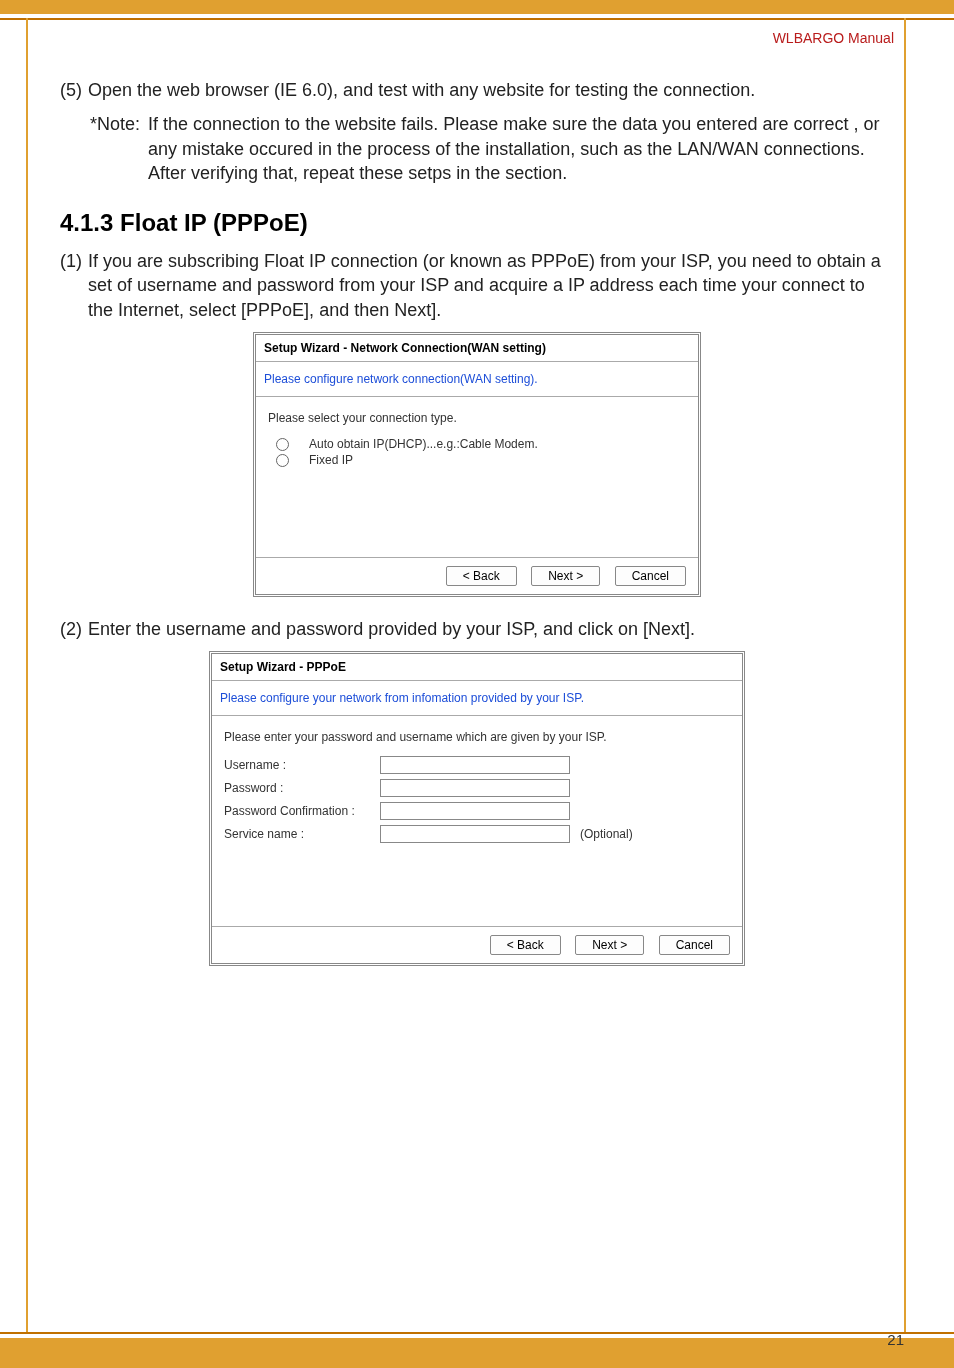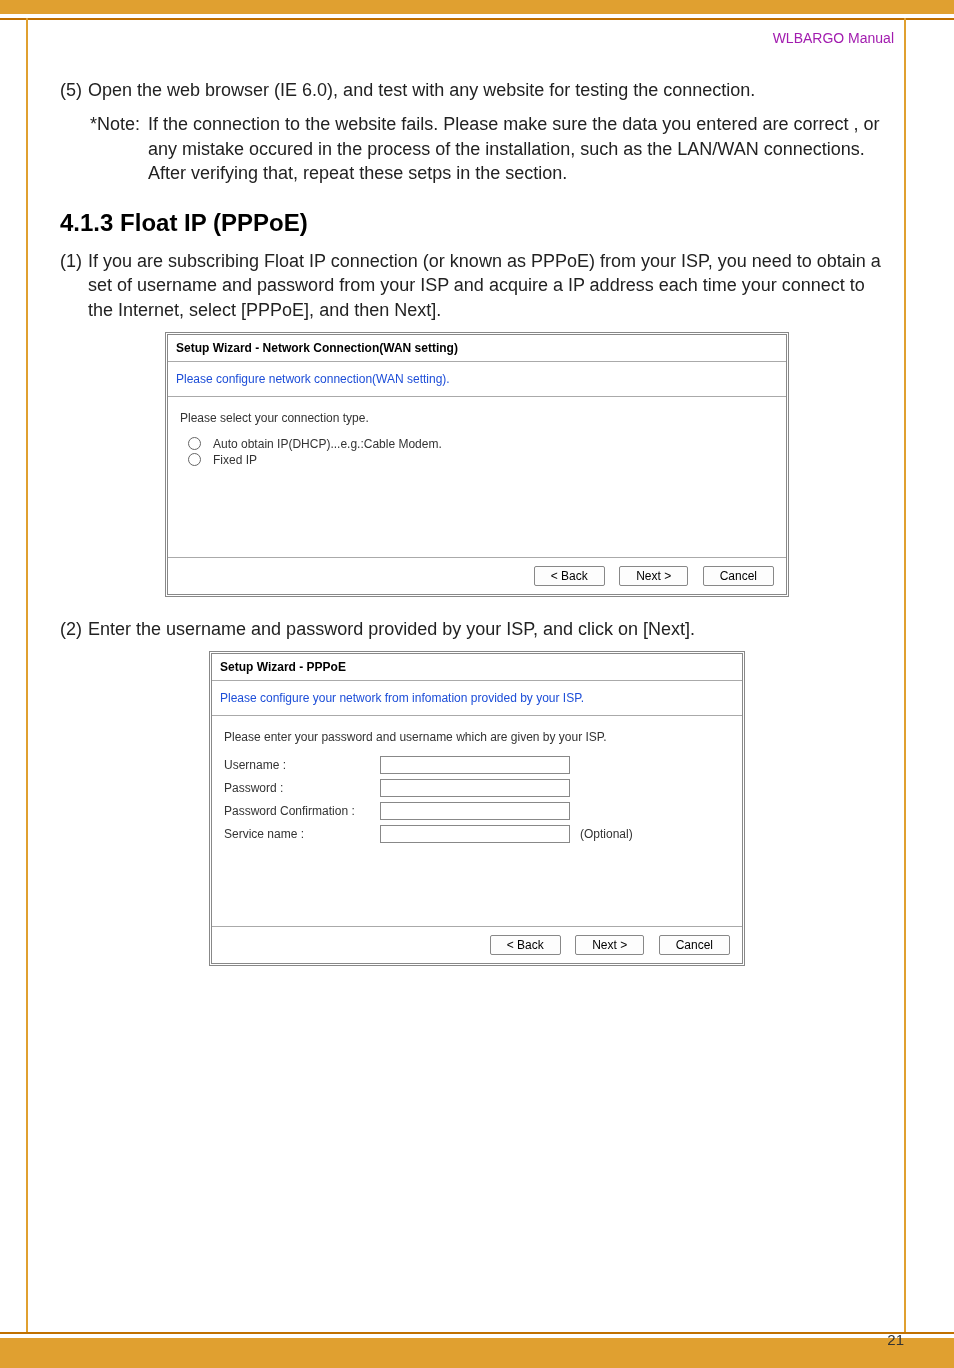--- a/index.html
+++ b/index.html
@@ -22,21 +22,21 @@
       bottom: -6px; left: 0; right: 0;
       height: 2px;
       background: #c07000;
     }
     .vert-line-left { position: absolute; left: 26px; top: 18px; bottom: 34px; width: 2px; background: #e0a030; }
     .vert-line-right { position: absolute; right: 48px; top: 18px; bottom: 34px; width: 2px; background: #e0a030; }
     .header-right {
       position: absolute;
       right: 60px; top: 30px;
       font-size: 14px;
-      color: #a21caf;
+      color: #b91c1c;
     }
     .content {
       padding: 60px 60px 0 60px;
     }
     .para {
       font-size: 18px;
       color: #222;
       line-height: 1.35;
       margin-bottom: 10px;
     }
@@ -51,21 +51,21 @@
       font-weight: bold;
       color: #000;
       margin-top: 24px;
       margin-bottom: 12px;
     }
     .dialog {
       border: 3px double #888;
       margin: 8px auto 0;
       background: #fff;
     }
-    .dialog1 { width: 624px; }
+    .dialog1 { width: 448px; }
     .dialog2 { width: 536px; }
     .dialog-title {
       font-size: 12px;
       font-weight: bold;
       padding: 6px 8px;
       border-bottom: 1px solid #aaa;
     }
     .dialog-sub {
       font-size: 12px;
       color: #1d4ed8;
@@ -73,21 +73,21 @@
       border-bottom: 1px solid #aaa;
     }
     .dialog-body {
       padding: 14px 12px 20px 12px;
       font-size: 12px;
       color: #333;
     }
     .dialog1 .dialog-body { min-height: 160px; }
     .dialog2 .dialog-body { min-height: 210px; }
     .radio-opts { margin-top: 12px; margin-left: 8px; }
-    .radio-row { display:flex; align-items:flex-start; gap:12px; margin-bottom:2px; }
+    .radio-row { display:flex; align-items:flex-end; gap:20px; margin-bottom:2px; }
     .radio-circle {
       width: 13px; height: 13px;
       border: 1px solid #666;
       border-radius: 50%;
       background: #fff;
       display:flex; align-items:center; justify-content:center;
     }
     .radio-circle.dotted { outline: 1px dotted #555; outline-offset: 1px; }
     .radio-dot { width: 5px; height:5px; background:#333; border-radius:50%; }
     .radio-label { font-size: 12px; }

